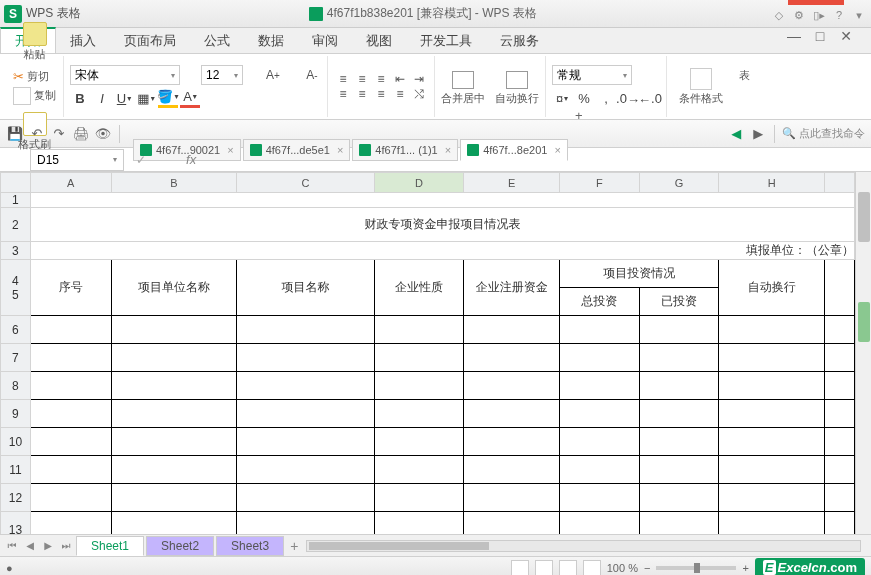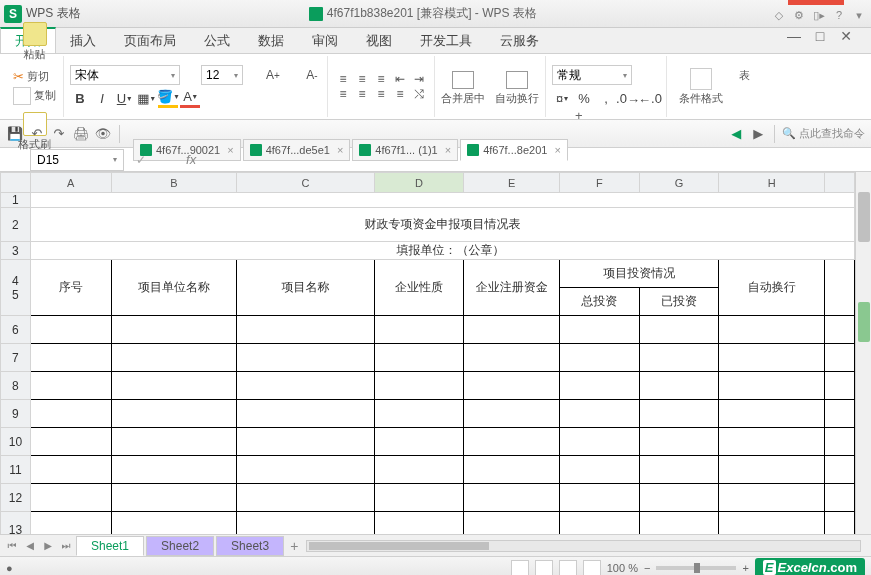--- a/index.html
+++ b/index.html
@@ -319,21 +319,21 @@
       <tr>
             <th class="rowhdr">1</th>
             <td class="noborder" colspan="9" style="height:14px"></td>
           </tr>
       <tr>
             <th class="rowhdr">2</th>
         <td colspan="9" class="title-cell noborder" style="border:1px solid #d4d4d4">财政专项资金申报项目情况表</td>
           </tr>
       <tr>
             <th class="rowhdr">3</th>
-        <td colspan="9" class="noborder" style="text-align:center;padding-left:16px;height:18px">填报单位：（公章）</td>
+        <td colspan="9" class="noborder" style="text-align:right;padding-left:16px;height:18px">填报单位：（公章）</td>
           </tr>
       <tr>
         <th class="rowhdr" rowspan="2"><span>4</span><br><span>5</span></th>
         <td rowspan="2">序号</td>
         <td rowspan="2">项目单位名称</td>
         <td rowspan="2">项目名称</td>
         <td rowspan="2">企业性质</td>
         <td rowspan="2">企业注册资金</td>
         <td colspan="2">项目投资情况</td>
         <td rowspan="2">自动换行</td>

